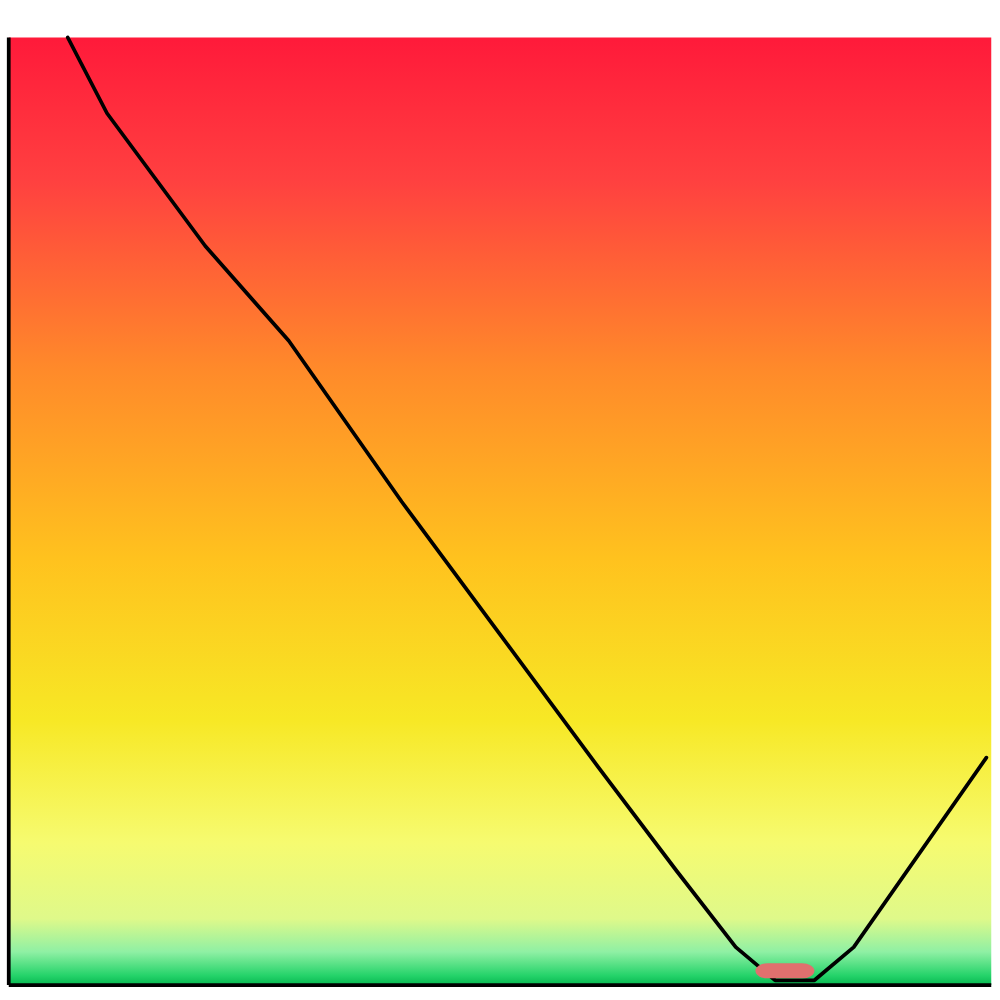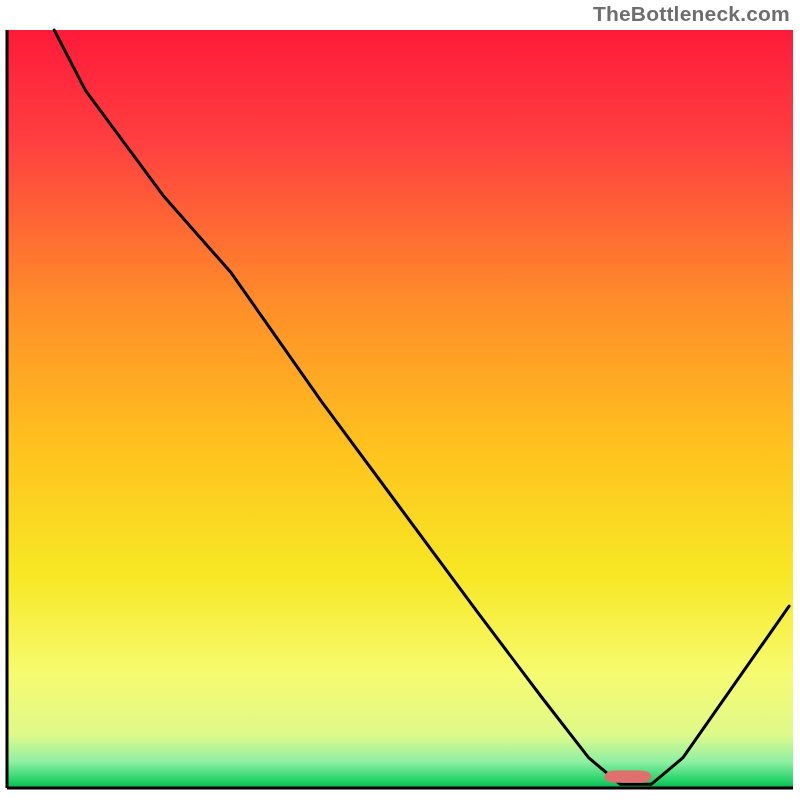--- a/index.html
+++ b/index.html
@@ -32,21 +32,20 @@
     left: 0;
     top: 0;
     width: 800px;
     height: 800px;
   }
 </style>
 </head>
 <body>
 
 <div class="chart-wrap">
-  <div class="watermark">TheBottleneck.com</div>
 
   <svg class="plot" viewBox="0 0 800 800" preserveAspectRatio="none">
     <defs>
       <linearGradient id="bgGrad" x1="0" y1="0" x2="0" y2="1">
           <stop offset="0%" stop-color="#ff1a3a"></stop>
           <stop offset="15%" stop-color="#ff4040"></stop>
           <stop offset="35%" stop-color="#ff8a2a"></stop>
           <stop offset="55.00000000000001%" stop-color="#ffc21e"></stop>
           <stop offset="72%" stop-color="#f7e825"></stop>
           <stop offset="85%" stop-color="#f6fb70"></stop>

